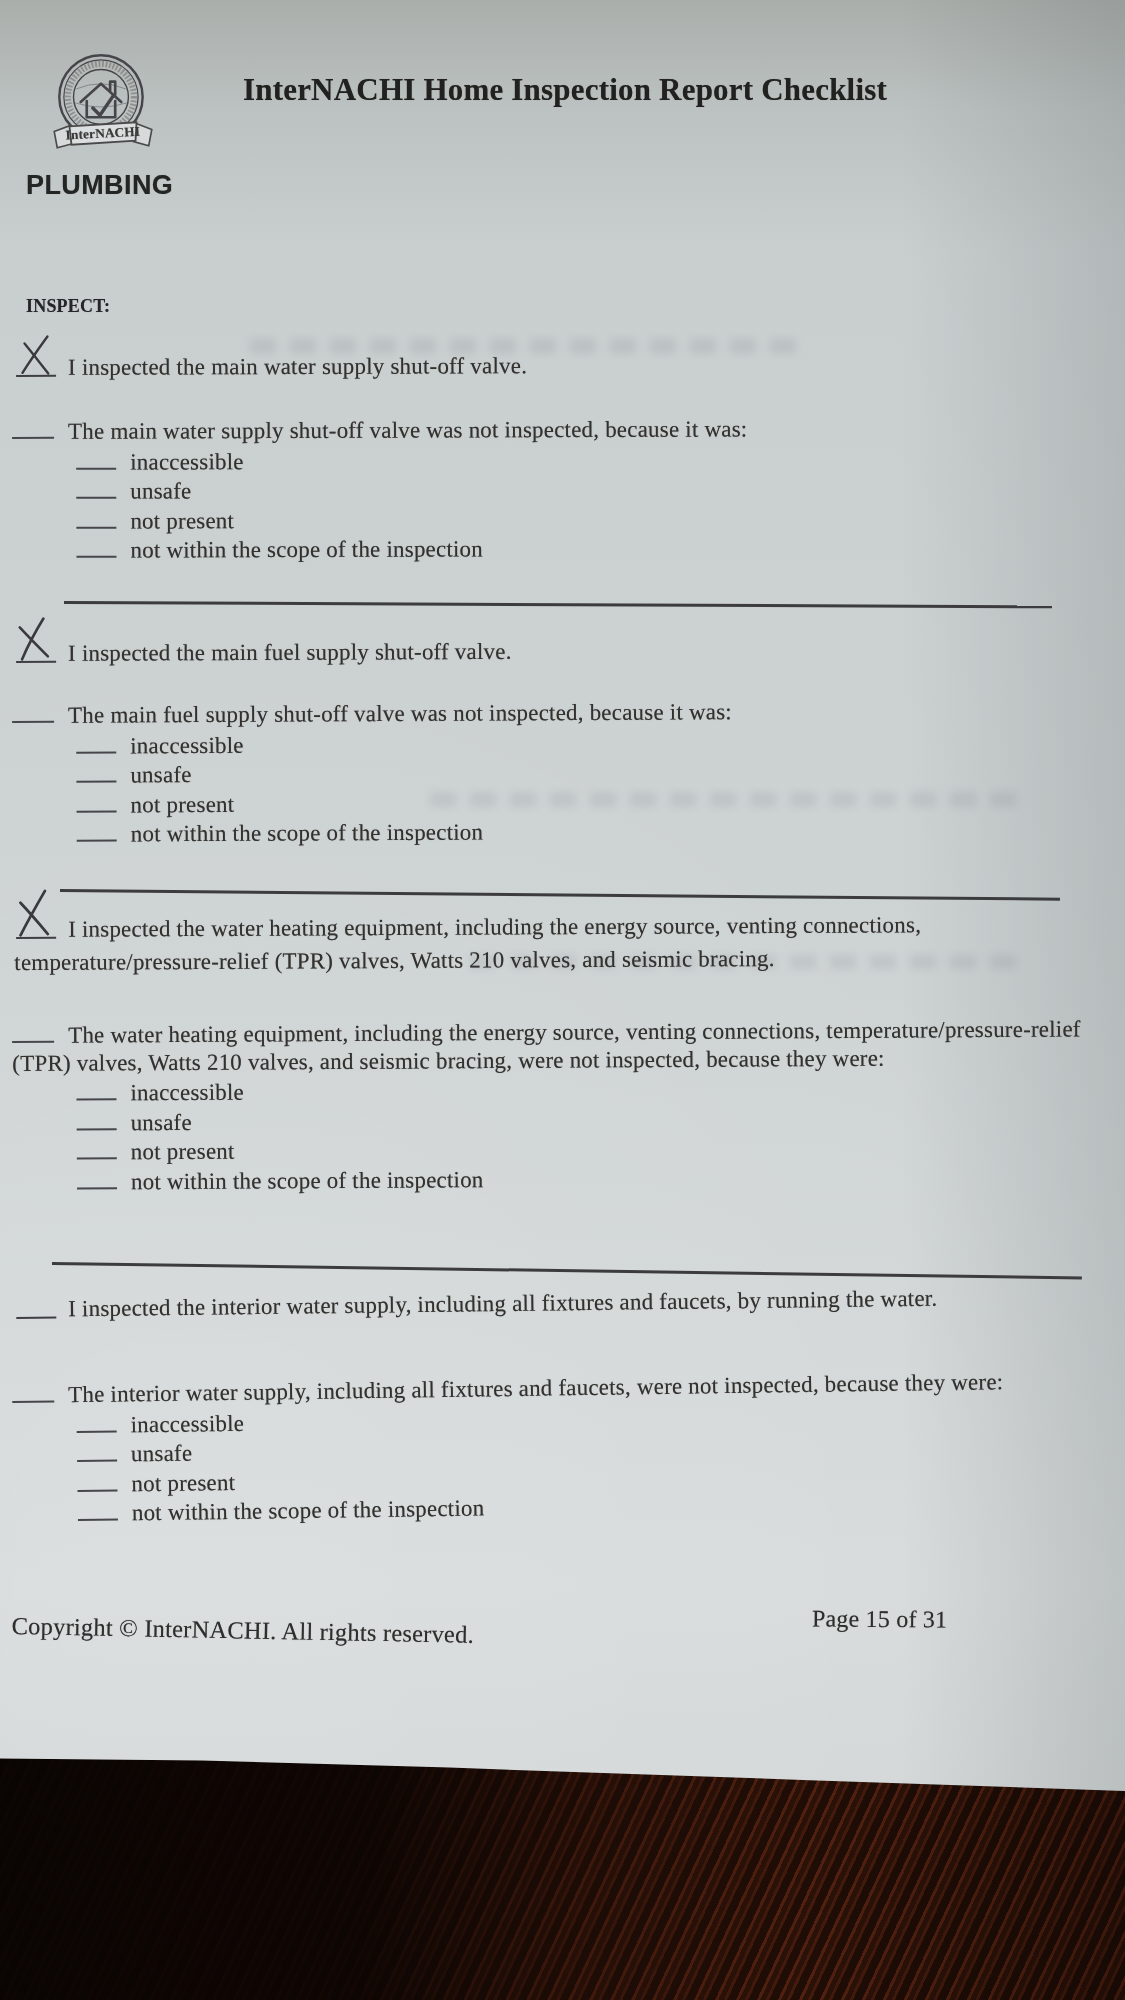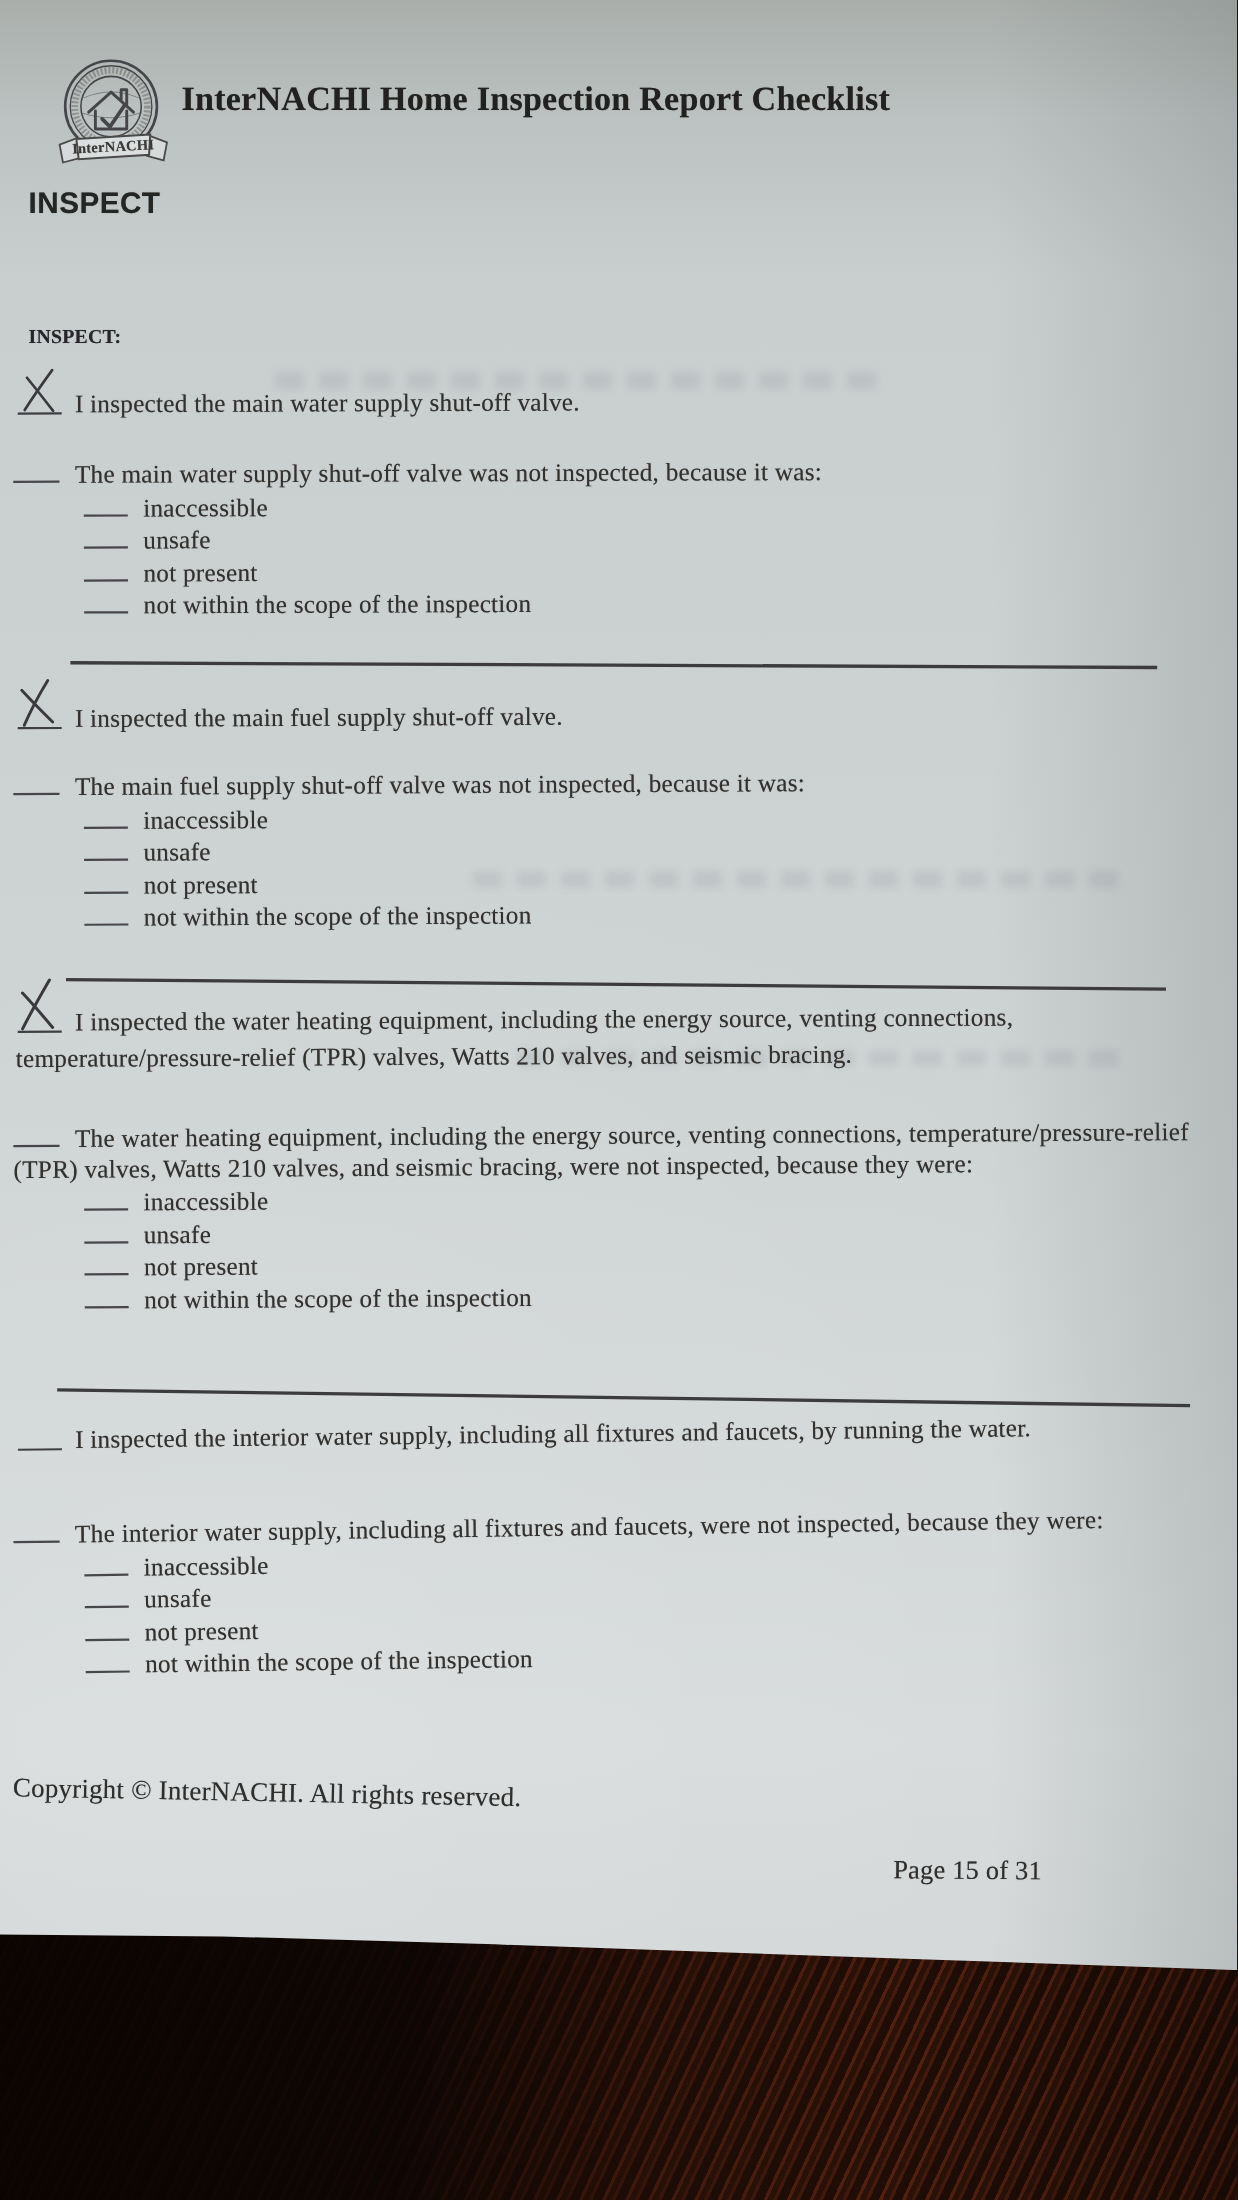--- a/index.html
+++ b/index.html
@@ -26,21 +26,21 @@
       radial-gradient(140% 90% at 18% 88%, rgba(255,255,255,0.12), rgba(255,255,255,0) 60%),
       linear-gradient(180deg, #a9aeab 0%, #bcc2c1 6%, #c9cecf 14%, #ced3d4 55%, #d7dbdc 88%, #d3d7d8 100%);
     clip-path: polygon(0 0, 100% 0, 100% 99.5%, 72% 98.9%, 40% 98.2%, 18% 97.8%, 0 97.7%);
   }
   .ghost{position:absolute;filter:blur(4px);opacity:0.10;
     background:repeating-linear-gradient(90deg,#4a5258 0 26px, transparent 26px 40px);}
   
   .logo{position:absolute;left:42px;top:50px;width:122px;height:106px;}
   .title{
     position:absolute;left:165px;top:72px;width:800px;
-    font-size:31px;font-weight:bold;color:#21211f;letter-spacing:0.2px;
+    font-size:31px;font-weight:bold;color:#21211f;letter-spacing:0.2px;text-align:center;
   }
   .plumbing{
     position:absolute;left:26px;top:170px;
     font-family:"Liberation Sans", sans-serif;font-size:27px;font-weight:bold;
     color:#242624;letter-spacing:0.4px;
   }
   .inspect{position:absolute;left:26px;top:296px;font-size:18px;font-weight:bold;color:#26262a;}
   
   .stmt{position:absolute;left:14px;width:1098px;line-height:33px;}
   .reason{position:absolute;left:12px;width:1096px;line-height:27.5px;}
@@ -62,21 +62,21 @@
   .r2{top:418px;transform:rotate(-0.2deg);transform-origin:left top;}
   .r3{top:636px;transform:rotate(-0.25deg);transform-origin:left top;}
   .r4{top:702px;transform:rotate(-0.3deg);transform-origin:left top;}
   .r5{top:912px;transform:rotate(-0.3deg);transform-origin:left top;}
   .r6{top:1022px;transform:rotate(-0.35deg);transform-origin:left top;}
   .r7{top:1292px;transform:rotate(-0.7deg);transform-origin:left top;}
   .r8{top:1382px;transform:rotate(-0.8deg);transform-origin:left top;}
   
   .copyright{position:absolute;left:12px;top:1612px;font-size:24.5px;color:#2e2e2c;
     transform:rotate(1.1deg);transform-origin:left top;}
-  .pagenum{position:absolute;left:812px;top:1688px;font-size:24px;color:#2e2e2c;
+  .pagenum{position:absolute;left:812px;top:1606px;font-size:24px;color:#2e2e2c;
     transform:rotate(0.4deg);}
   .lg-stroke{fill:none;stroke:#46464a;stroke-linecap:round;stroke-linejoin:round;}
 </style>
 </head>
 <body>
 
 <div class="photo">
 
   <div class="wood"></div>
 
@@ -97,21 +97,21 @@
       <g>
         <polygon points="12,80 28,74 30,92 15,96" fill="#d6dadb" stroke="#4a4a48" stroke-width="1.6"></polygon>
         <polygon points="92,72 108,78 105,94 90,90" fill="#d6dadb" stroke="#4a4a48" stroke-width="1.6"></polygon>
         <polygon points="27,75 93,71 92,89 29,93" fill="#dcdfe0" stroke="#4a4a48" stroke-width="1.8"></polygon>
         <text x="60" y="86" text-anchor="middle" font-size="13" font-weight="bold" fill="#3a3a38" transform="rotate(-3 60 84)" font-family="Liberation Serif, serif">InterNACHI</text>
       </g>
     </svg>
 
     <div class="title">InterNACHI Home Inspection Report Checklist</div>
 
-    <div class="plumbing">INSPECT</div>
+    <div class="plumbing">PLUMBING</div>
     <div class="inspect">INSPECT:</div>
 
     <div class="stmt r1">
       <span class="cb"><svg class="xa" viewBox="0 0 38 48">
             <path d="M5 46 Q14 28 28 4" fill="none" stroke="#3a3a3e" stroke-width="2.6" stroke-linecap="round"></path>
             <path d="M4 14 Q16 26 33 44" fill="none" stroke="#3a3a3e" stroke-width="2.6" stroke-linecap="round"></path>
           </svg></span><span>I inspected the main water supply shut-off valve.</span>
     </div>
 
     <div class="reason r2">

